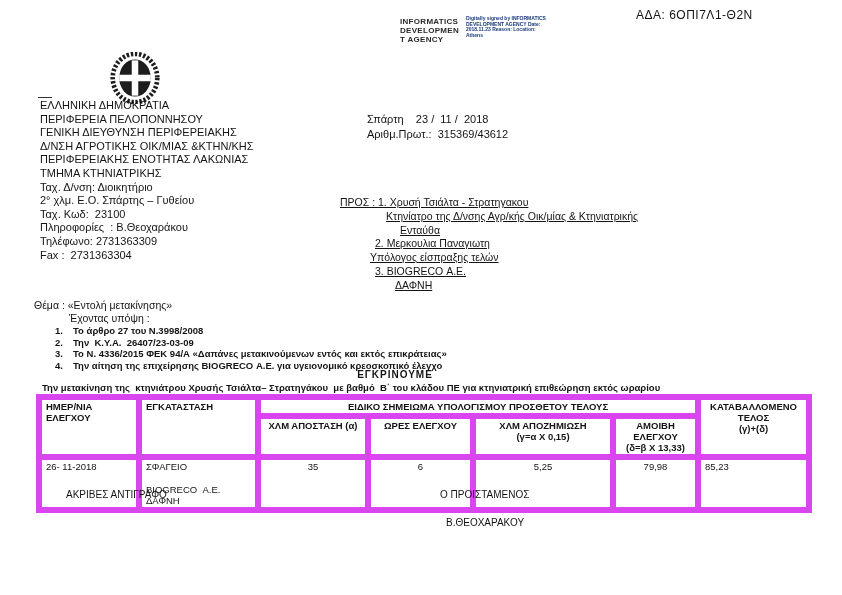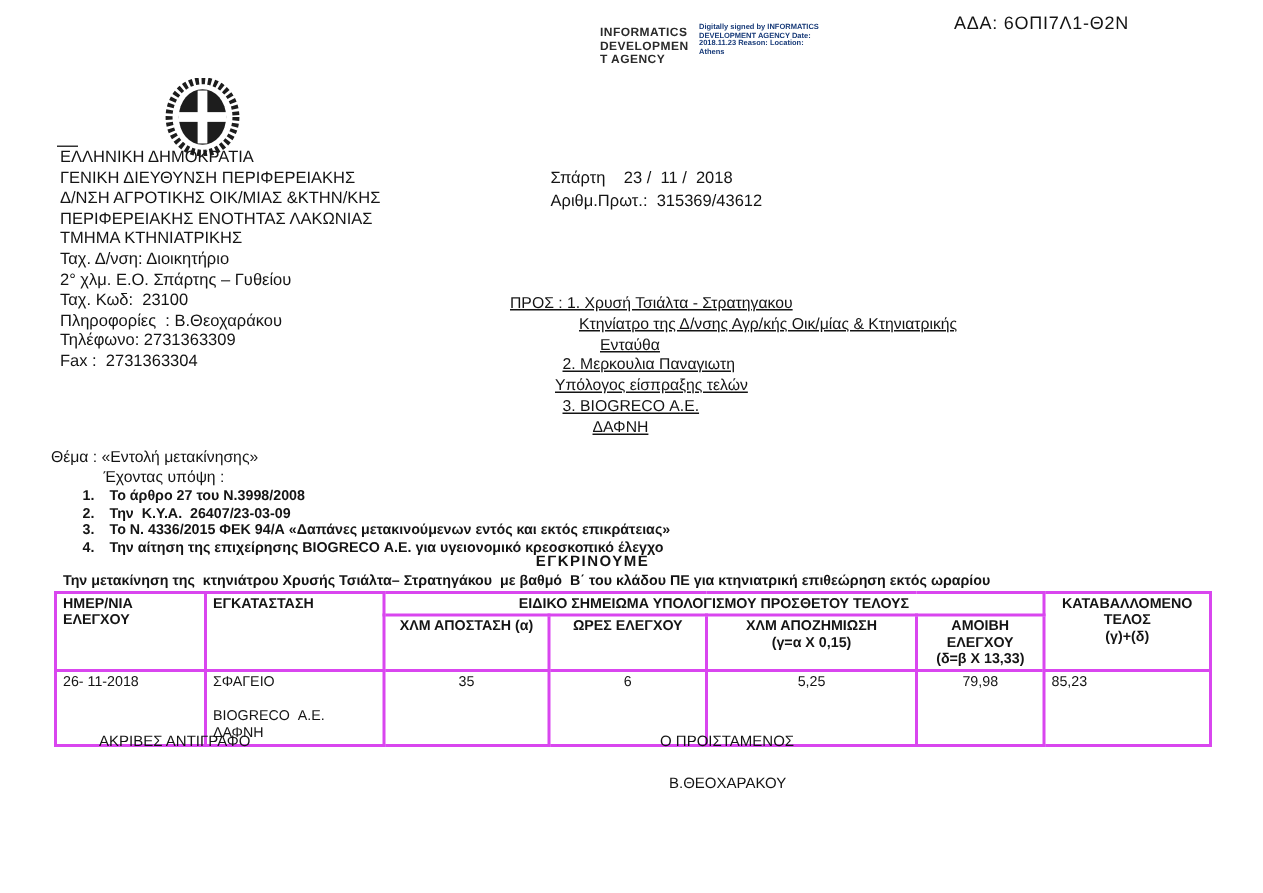--- a/index.html
+++ b/index.html
@@ -35,21 +35,21 @@
 
   .items { position:absolute; top:325px; left:55px; font-size:9.5px; line-height:11.5px; font-weight:bold; }
   .item { display:flex; }
   .item .num { width:18px; flex:none; }
   .item .txt { white-space:pre; }
 
   .approve-heading { position:absolute; top:369px; left:0; width:790px; text-align:center; font-size:10px; font-weight:bold; letter-spacing:1px; }
   .approve-text { position:absolute; top:382px; left:42px; font-size:9.5px; font-weight:bold; white-space:pre; }
 
   table.doc-table { position:absolute; top:394px; left:36px; border-collapse:collapse; table-layout:fixed; width:770px; }
-  .doc-table th, .doc-table td { border:2px solid #d946ef; font-size:9.5px; padding:1px 4px; vertical-align:top;margin-top:16px; }
+  .doc-table th, .doc-table td { border:6px solid #d946ef; font-size:9.5px; padding:1px 4px; vertical-align:top;margin-top:16px; }
   .doc-table th { font-weight:bold; text-align:center; }
   .doc-table th.left { text-align:left; }
   .doc-table td.center { text-align:center; }
   .doc-table td { height:50px; }
   .doc-table .hdr2 th { height:26px; }
   .facility-line { white-space:pre; }
   .facility-gap { margin-top:12px; }
 
   .footer-certified { position:absolute; top:489px; left:66px; font-size:10px; white-space:pre; }
   .footer-title { position:absolute; top:489px; left:440px; font-size:10px; white-space:pre; }
@@ -74,20 +74,21 @@
       <ellipse cx="30" cy="28" rx="24" ry="26" fill="none" stroke="#1d1d1d" stroke-width="5" stroke-dasharray="2.6 1.9"></ellipse>
       <ellipse cx="30" cy="28" rx="17" ry="20" fill="#1d1d1d"></ellipse>
       <rect x="26.5" y="9" width="7" height="38" fill="#ffffff"></rect>
       <rect x="13" y="24.5" width="34" height="7" fill="#ffffff"></rect>
     </svg>
   </div>
 
   <div class="lh-rule"></div>
   <div class="letterhead">
     <div>ΕΛΛΗΝΙΚΗ ΔΗΜΟΚΡΑΤΙΑ</div>
+    <div>ΠΕΡΙΦΕΡΕΙΑ ΠΕΛΟΠΟΝΝΗΣΟΥ</div>
     <div>ΓΕΝΙΚΗ ΔΙΕΥΘΥΝΣΗ ΠΕΡΙΦΕΡΕΙΑΚΗΣ</div>
     <div>Δ/ΝΣΗ ΑΓΡΟΤΙΚΗΣ ΟΙΚ/ΜΙΑΣ &amp;ΚΤΗΝ/ΚΗΣ</div>
     <div>ΠΕΡΙΦΕΡΕΙΑΚΗΣ ΕΝΟΤΗΤΑΣ ΛΑΚΩΝΙΑΣ</div>
     <div>ΤΜΗΜΑ ΚΤΗΝΙΑΤΡΙΚΗΣ</div>
     <div>Ταχ. Δ/νση: Διοικητήριο</div>
     <div>2° χλμ. Ε.Ο. Σπάρτης – Γυθείου</div>
     <div>Ταχ. Κωδ:  23100</div>
     <div>Πληροφορίες  : Β.Θεοχαράκου</div>
     <div>Τηλέφωνο: 2731363309</div>
     <div>Fax :  2731363304</div>

